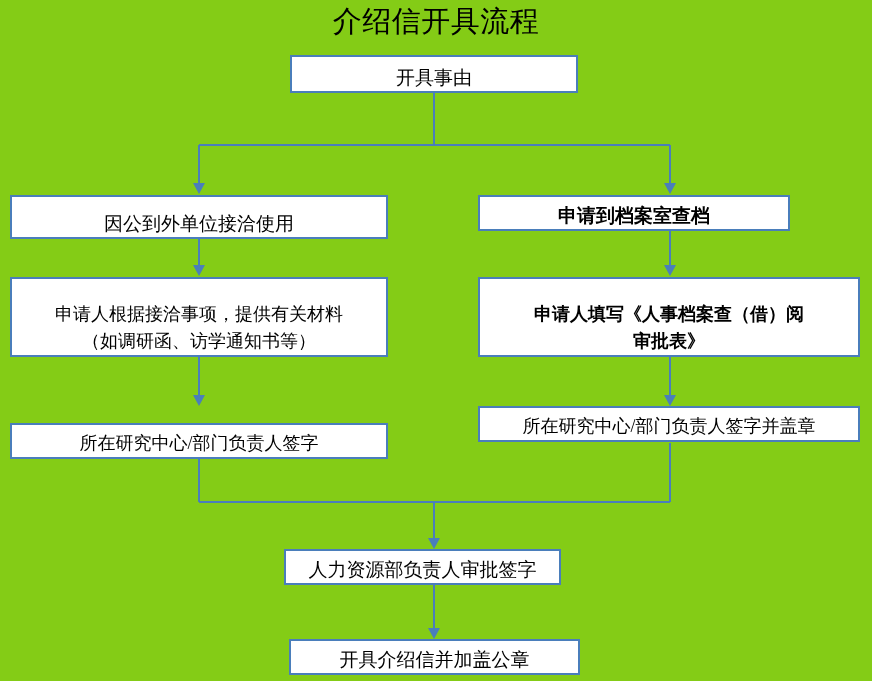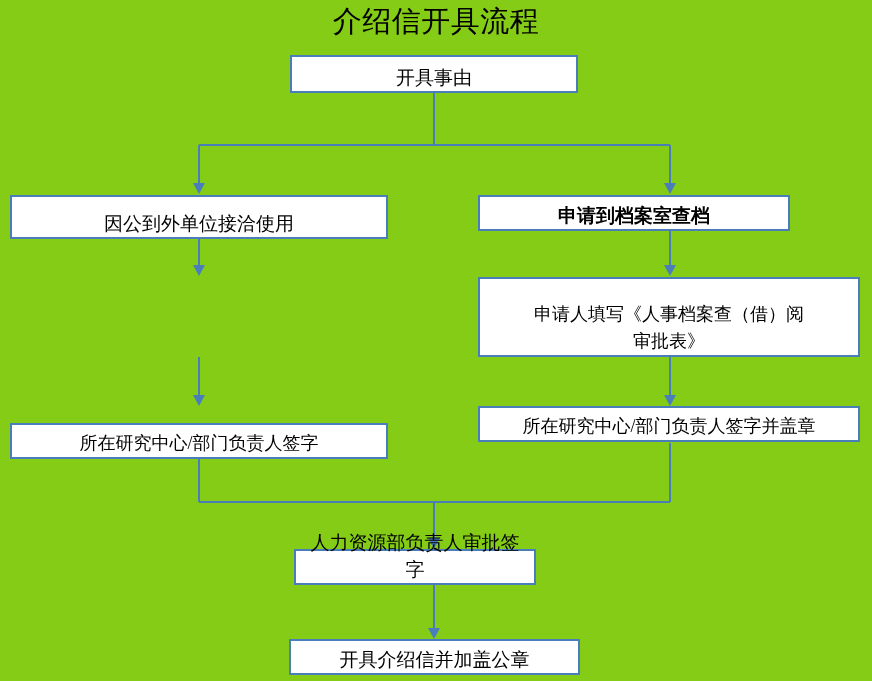--- a/index.html
+++ b/index.html
@@ -116,35 +116,39 @@
   </div>
 
   <div class="node" style="left:10px; top:195px; width:378px; height:44px;">
     <span class="node-label">因公到外单位接洽使用</span>
   </div>
 
   <div class="node" style="left:478px; top:195px; width:312px; height:36px;font-weight:bold;">
     <span class="node-label">申请到档案室查档</span>
   </div>
 
+  <div class="node node-wide-text" style="left:10px; top:277px; width:378px; height:80px;">
+    <span class="node-label">申请人根据接洽事项，提供有关材料
+（如调研函、访学通知书等）</span>
+  </div>
 
-  <div class="node node-wide-text" style="left:478px; top:277px; width:382px; height:80px;">
+  <div class="node node-wide-text" style="left:478px; top:277px; width:382px; height:80px;font-weight:bold;">
     <span class="node-label">申请人填写《人事档案查（借）阅
 审批表》</span>
   </div>
 
   <div class="node node-wide-text" style="left:10px; top:407px; width:378px; height:36px;margin-top:16px;">
     <span class="node-label">所在研究中心/部门负责人签字</span>
   </div>
 
   <div class="node node-wide-text" style="left:478px; top:406px; width:382px; height:36px;">
     <span class="node-label">所在研究中心/部门负责人签字并盖章</span>
   </div>
 
-  <div class="node" style="left:294px; top:549px; width:242px; height:36px;">
+  <div class="node" style="left:284px; top:549px; width:277px; height:36px;">
     <span class="node-label">人力资源部负责人审批签字</span>
   </div>
 
   <div class="node" style="left:289px; top:639px; width:291px; height:36px;">
     <span class="node-label">开具介绍信并加盖公章</span>
   </div>
 
 </div>
 
 </body></html>

